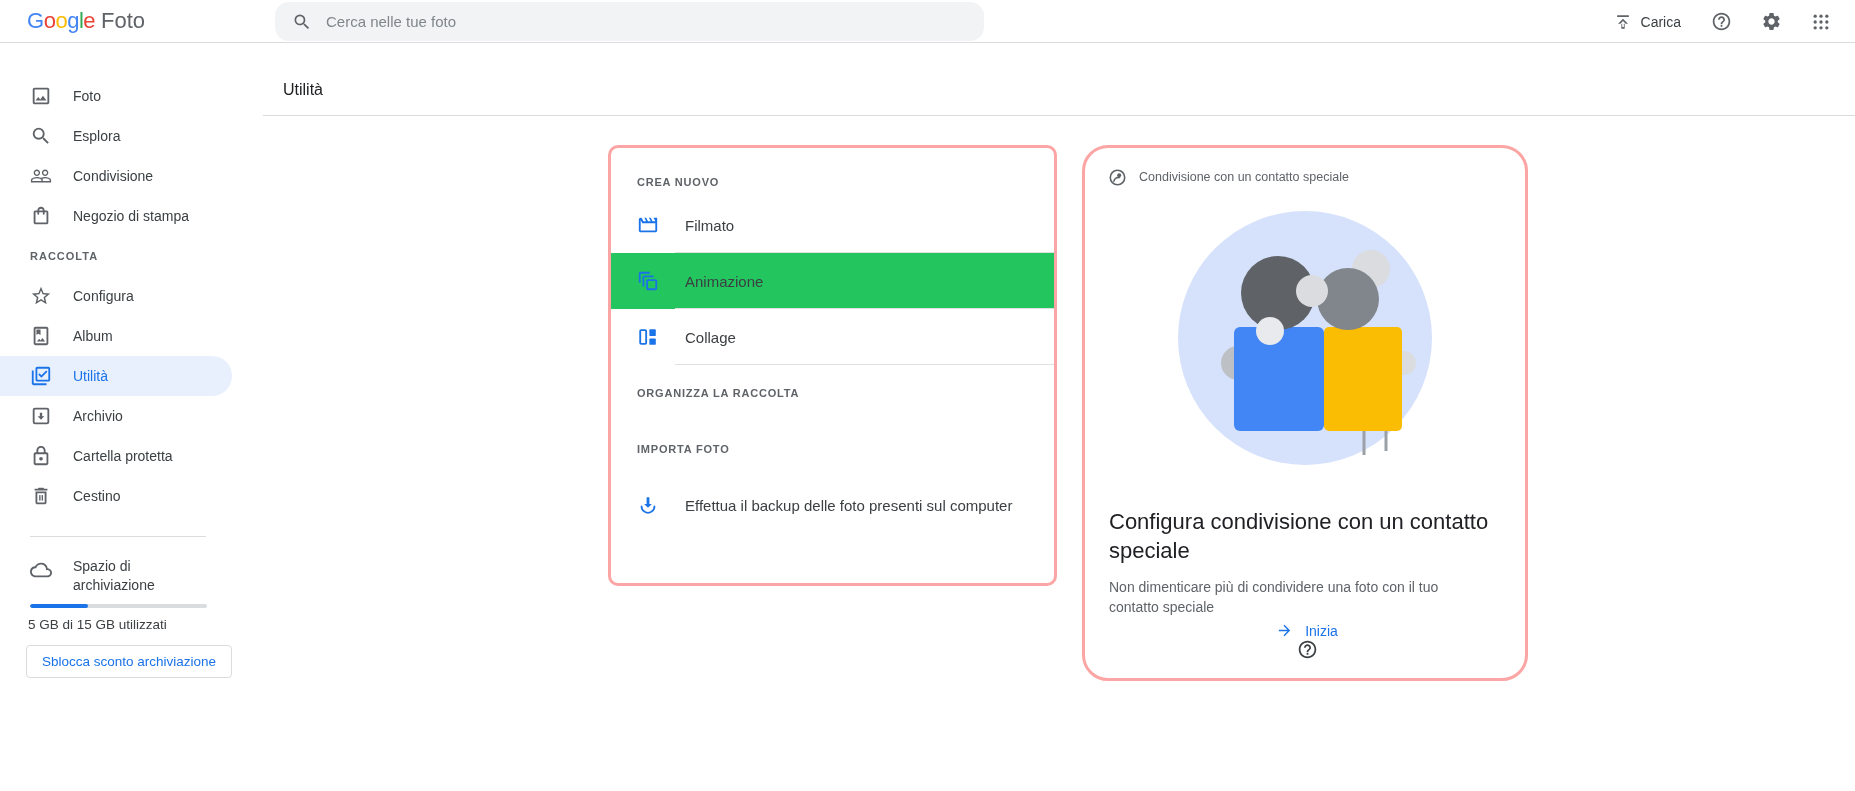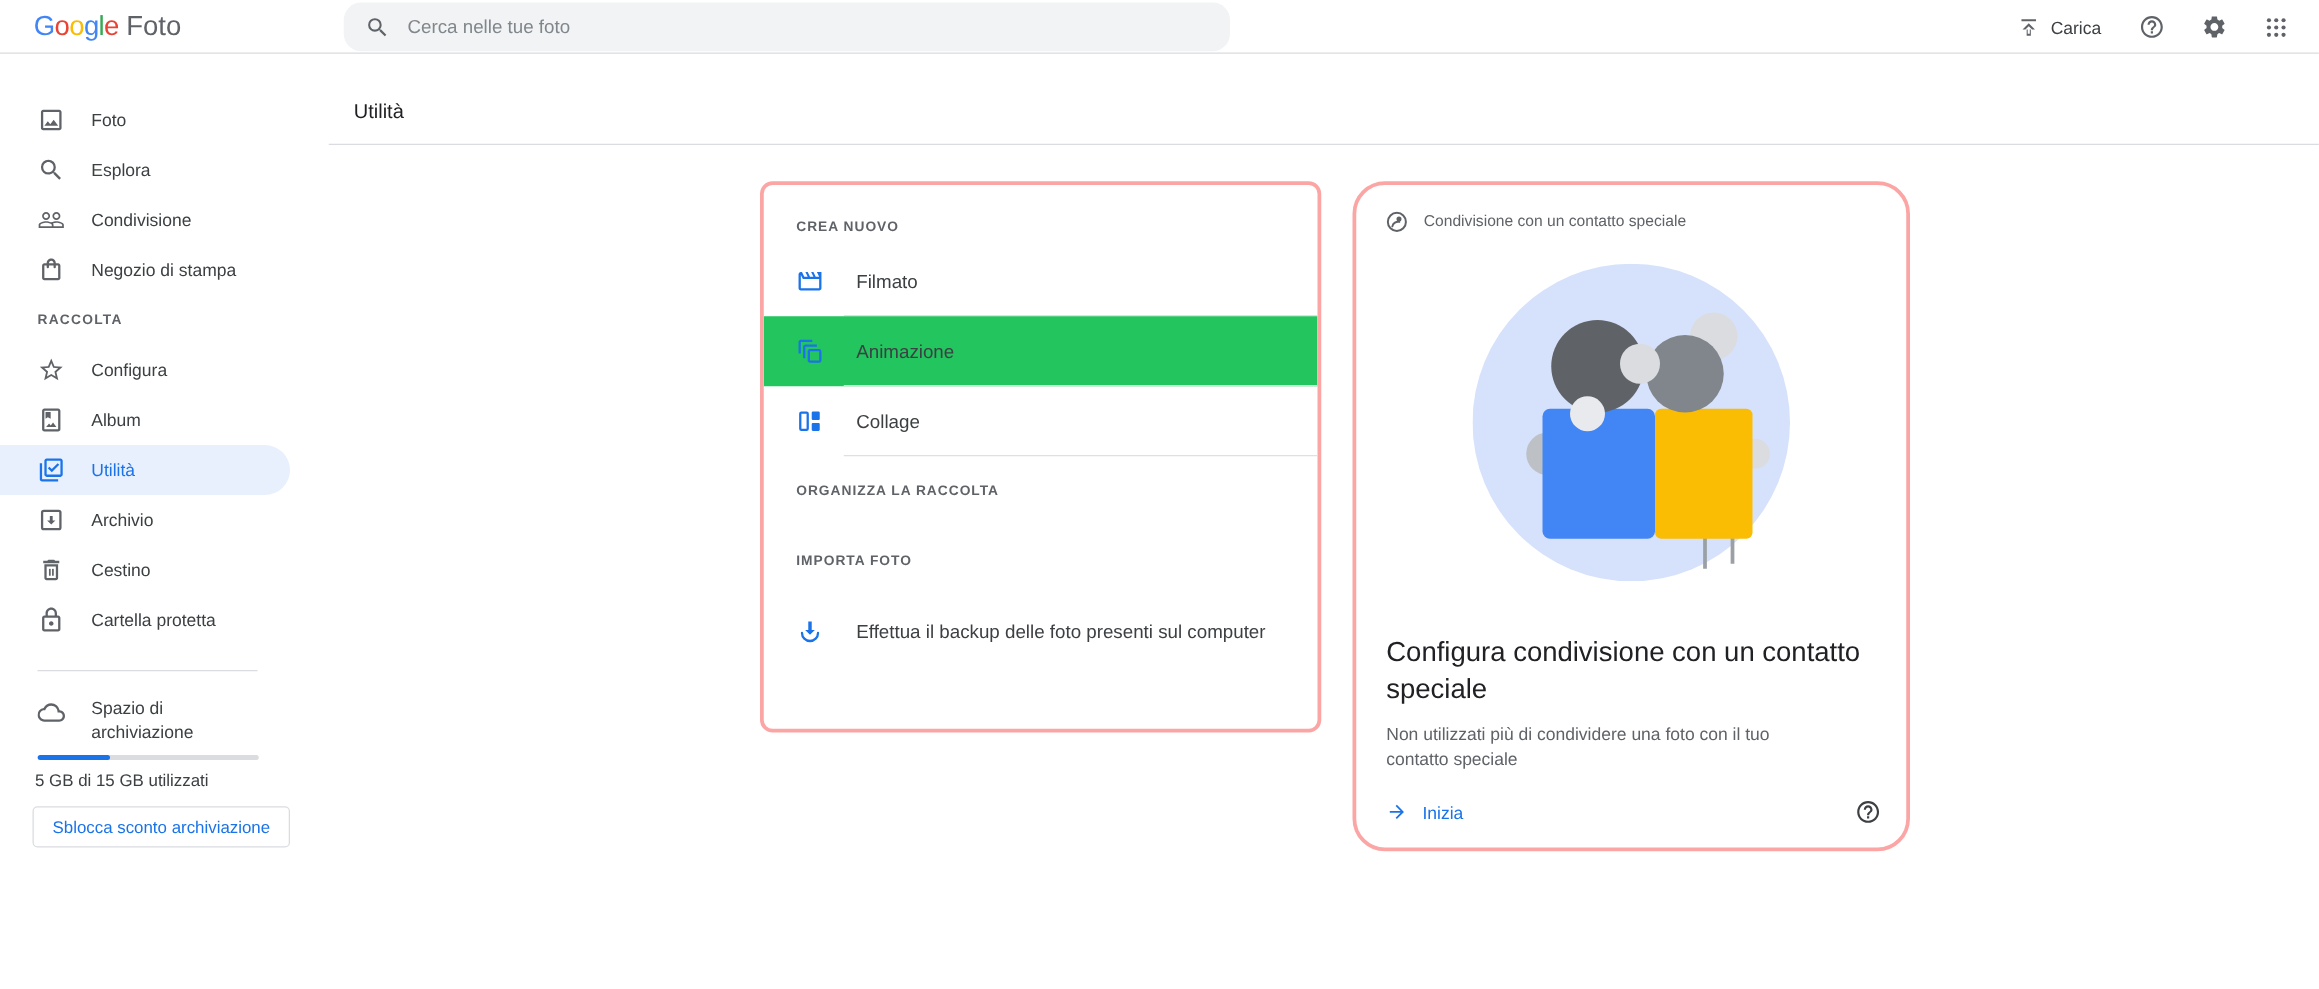--- a/index.html
+++ b/index.html
@@ -63,21 +63,21 @@
   .list-row.bordered::after { content:""; position:absolute; left:64px; right:0; bottom:0;
     border-bottom:1px solid #e0e0e0; }
   .list-row.hovered { background:#22c55e; }
 
   .promo-header { height:44px; display:flex; align-items:center; padding:14px 24px 0 24px; }
   .promo-header .txt { margin-left:13px; font-size:12.5px; color:#5f6368; }
   .illus-wrap { display:flex; justify-content:center; margin-top:19px; }
   .promo-title { margin:42px 24px 0 24px; font-size:22px; line-height:29px; color:#202124; }
   .promo-desc { margin:12px 24px 0 24px; font-size:14px; line-height:20px; color:#5f6368; width:350px; }
   .promo-footer { position:absolute; left:24px; right:20px; bottom:18px;
-    display:flex; align-items:center; justify-content:space-between; }
+    display:flex; align-items:center; justify-content:space-between;flex-direction:column; }
   .start-link { display:flex; align-items:center; gap:12px; cursor:pointer; }
   .start-link span { font-size:14px; font-weight:500; color:#1a73e8; }
 </style>
 </head>
 <body>
 
 <div class="topbar">
   <div class="logo">
     <span class="g-text"><span style="color: rgb(66, 133, 244);">G</span><span style="color: rgb(234, 67, 53);">o</span><span style="color: rgb(251, 188, 5);">o</span><span style="color: rgb(66, 133, 244);">g</span><span style="color: rgb(52, 168, 83);">l</span><span style="color: rgb(234, 67, 53);">e</span></span>
     <span class="p-text">Foto</span>
@@ -190,34 +190,34 @@
           <svg width="22" height="22" viewBox="0 0 24 24">
             <rect x="4" y="4" width="16" height="16" rx="1.5" fill="none" stroke="#5f6368" stroke-width="2"></rect>
             <path d="M12 16l-3.6-3.6h2.35V8.5h2.5v3.9h2.35z" fill="#5f6368"></path>
           </svg>
         </span>
       <span class="lbl">Archivio</span>
     </div>
     <div class="nav-item">
       <span class="ic">
           <svg width="22" height="22" viewBox="0 0 24 24" fill="#5f6368">
+            <path d="M18 8h-1V6c0-2.76-2.24-5-5-5S7 3.24 7 6v2H6c-1.1 0-2 .9-2 2v10c0 1.1.9 2 2 2h12c1.1 0 2-.9 2-2V10c0-1.1-.9-2-2-2zM9 6c0-1.66 1.34-3 3-3s3 1.34 3 3v2H9V6zm9 14H6V10h12v10zm-6-3c1.1 0 2-.9 2-2s-.9-2-2-2-2 .9-2 2 .9 2 2 2z"></path>
+          </svg>
+        </span>
+      <span class="lbl">Cartella protetta</span>
+    </div>
+    <div class="nav-item">
+      <span class="ic">
+          <svg width="22" height="22" viewBox="0 0 24 24" fill="#5f6368">
             <path d="M6 19c0 1.1.9 2 2 2h8c1.1 0 2-.9 2-2V7H6v12zM8 9h8v10H8V9zm7.5-5l-1-1h-5l-1 1H5v2h14V4h-3.5z"></path>
             <rect x="10" y="11" width="1.5" height="6"></rect>
             <rect x="12.7" y="11" width="1.5" height="6"></rect>
           </svg>
         </span>
       <span class="lbl">Cestino</span>
-    </div>
-    <div class="nav-item">
-      <span class="ic">
-          <svg width="22" height="22" viewBox="0 0 24 24" fill="#5f6368">
-            <path d="M18 8h-1V6c0-2.76-2.24-5-5-5S7 3.24 7 6v2H6c-1.1 0-2 .9-2 2v10c0 1.1.9 2 2 2h12c1.1 0 2-.9 2-2V10c0-1.1-.9-2-2-2zM9 6c0-1.66 1.34-3 3-3s3 1.34 3 3v2H9V6zm9 14H6V10h12v10zm-6-3c1.1 0 2-.9 2-2s-.9-2-2-2-2 .9-2 2 .9 2 2 2z"></path>
-          </svg>
-        </span>
-      <span class="lbl">Cartella protetta</span>
     </div>
   </div>
 
   <div class="side-divider"></div>
 
   <div class="storage-row">
     <span class="ic"><svg width="22" height="22" viewBox="0 0 24 24" fill="#5f6368">
           <path d="M19.35 10.04A7.49 7.49 0 0 0 12 4C9.11 4 6.6 5.64 5.35 8.04A5.994 5.994 0 0 0 0 14c0 3.31 2.69 6 6 6h13c2.76 0 5-2.24 5-5 0-2.64-2.05-4.78-4.65-4.96zM19 18H6c-2.21 0-4-1.79-4-4s1.79-4 4-4h.71C7.37 7.69 9.48 6 12 6c3.04 0 5.5 2.46 5.5 5.5v.5H19c1.66 0 3 1.34 3 3s-1.34 3-3 3z"></path>
         </svg></span>
     <span class="storage-lbl">Spazio di archiviazione</span>
@@ -299,21 +299,21 @@
       <rect x="56" y="116" width="90" height="104" rx="6" fill="#4285f4"></rect>
       <rect x="146" y="116" width="78" height="104" rx="5" fill="#fbbc04"></rect>
       <circle cx="100" cy="82" r="37" fill="#5f6368"></circle>
       <circle cx="170" cy="88" r="31" fill="#80868b"></circle>
       <circle cx="134" cy="80" r="16" fill="#dadce0"></circle>
       <circle cx="92" cy="120" r="14" fill="#e8eaed"></circle>
     </svg>
   </div>
 
   <div class="promo-title">Configura condivisione con un contatto speciale</div>
-  <div class="promo-desc">Non utilizzati più di condividere una foto con il tuo contatto speciale</div>
+  <div class="promo-desc">Non dimenticare più di condividere una foto con il tuo contatto speciale</div>
 
   <div class="promo-footer">
     <div class="start-link">
       <svg width="17" height="17" viewBox="0 0 24 24" fill="#1a73e8">
           <path d="M12 4l-1.41 1.41L16.17 11H4v2h12.17l-5.58 5.59L12 20l8-8z"></path>
         </svg>
       <span>Inizia</span>
     </div>
     <svg width="21" height="21" viewBox="0 0 24 24" fill="#3c4043">
         <path d="M11 18h2v-2h-2v2zm1-16C6.48 2 2 6.48 2 12s4.48 10 10 10 10-4.48 10-10S17.52 2 12 2zm0 18c-4.41 0-8-3.59-8-8s3.59-8 8-8 8 3.59 8 8-3.59 8-8 8zm0-14c-2.21 0-4 1.79-4 4h2c0-1.1.9-2 2-2s2 .9 2 2c0 2-3 1.75-3 5h2c0-2.25 3-2.5 3-5 0-2.21-1.79-4-4-4z"></path>

